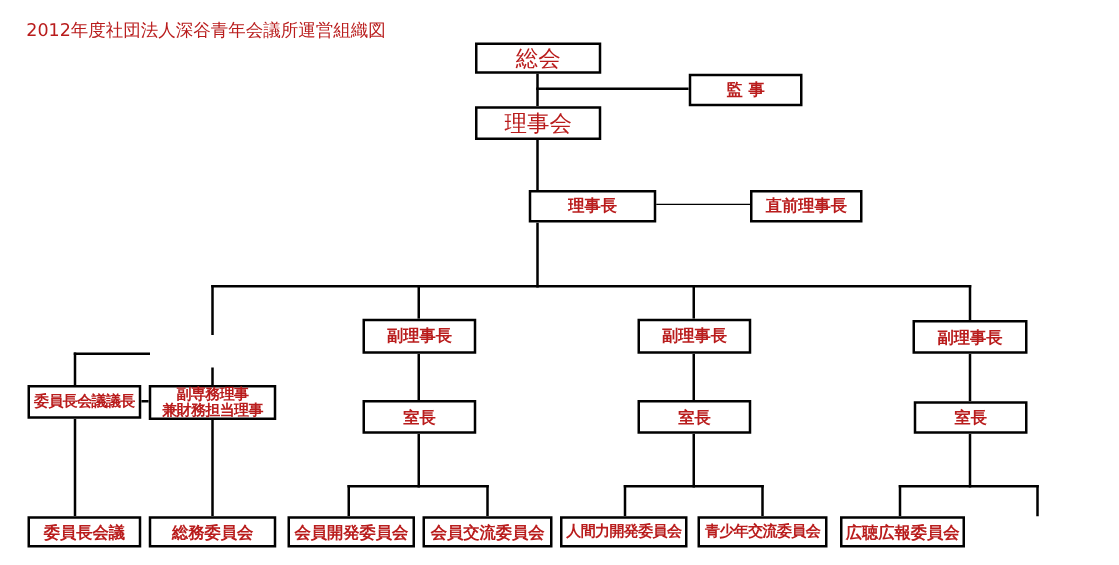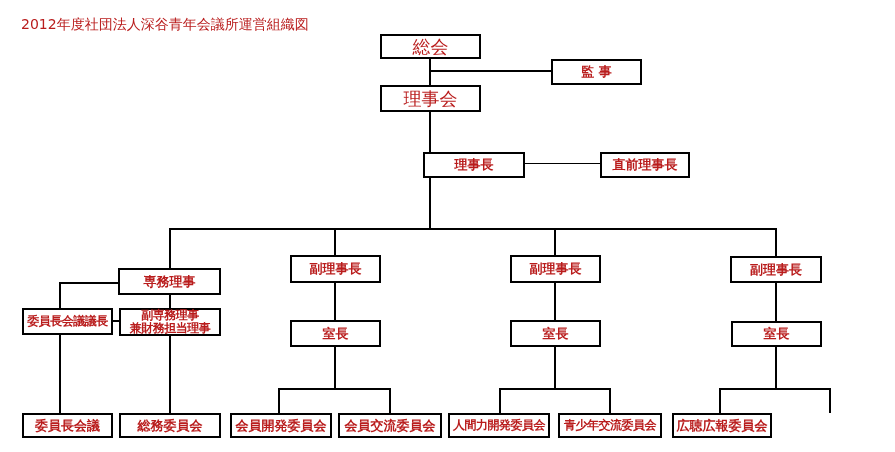--- a/index.html
+++ b/index.html
@@ -69,21 +69,20 @@
 <div id="stage">
 
   <div class="chart-title">2012年度社団法人深谷青年会議所運営組織図</div>
 
   <div class="box big" style="left:380px; top:34px; width:101px; height:25px;">総会</div>
   <div class="box bold13" style="left:551px; top:59px; width:91px; height:26px;">監 事</div>
   <div class="box big" style="left:380px; top:85px; width:101px; height:27px;">理事会</div>
   <div class="box bold13" style="left:379px; top:152px; width:102px; height:26px;margin-left:44px;">理事長</div>
   <div class="box bold13" style="left:600px; top:152px; width:90px; height:26px;">直前理事長</div>
 
-  <div class="box bold13" style="left:118px; top:268px; width:103px; height:27px;">専務理事</div>
   <div class="box two-line" style="left:119px; top:308px; width:102px; height:28px;">
     <span>副専務理事</span>
     <span>兼財務担当理事</span>
   </div>
   <div class="box bold12" style="left:22px; top:308px; width:91px; height:27px;">委員長会議議長</div>
 
   <div class="box bold13" style="left:290px; top:255px; width:91px; height:28px;">副理事長</div>
   <div class="box bold13" style="left:510px; top:255px; width:91px; height:28px;">副理事長</div>
   <div class="box bold13" style="left:730px; top:256px; width:92px; height:27px;">副理事長</div>
 

